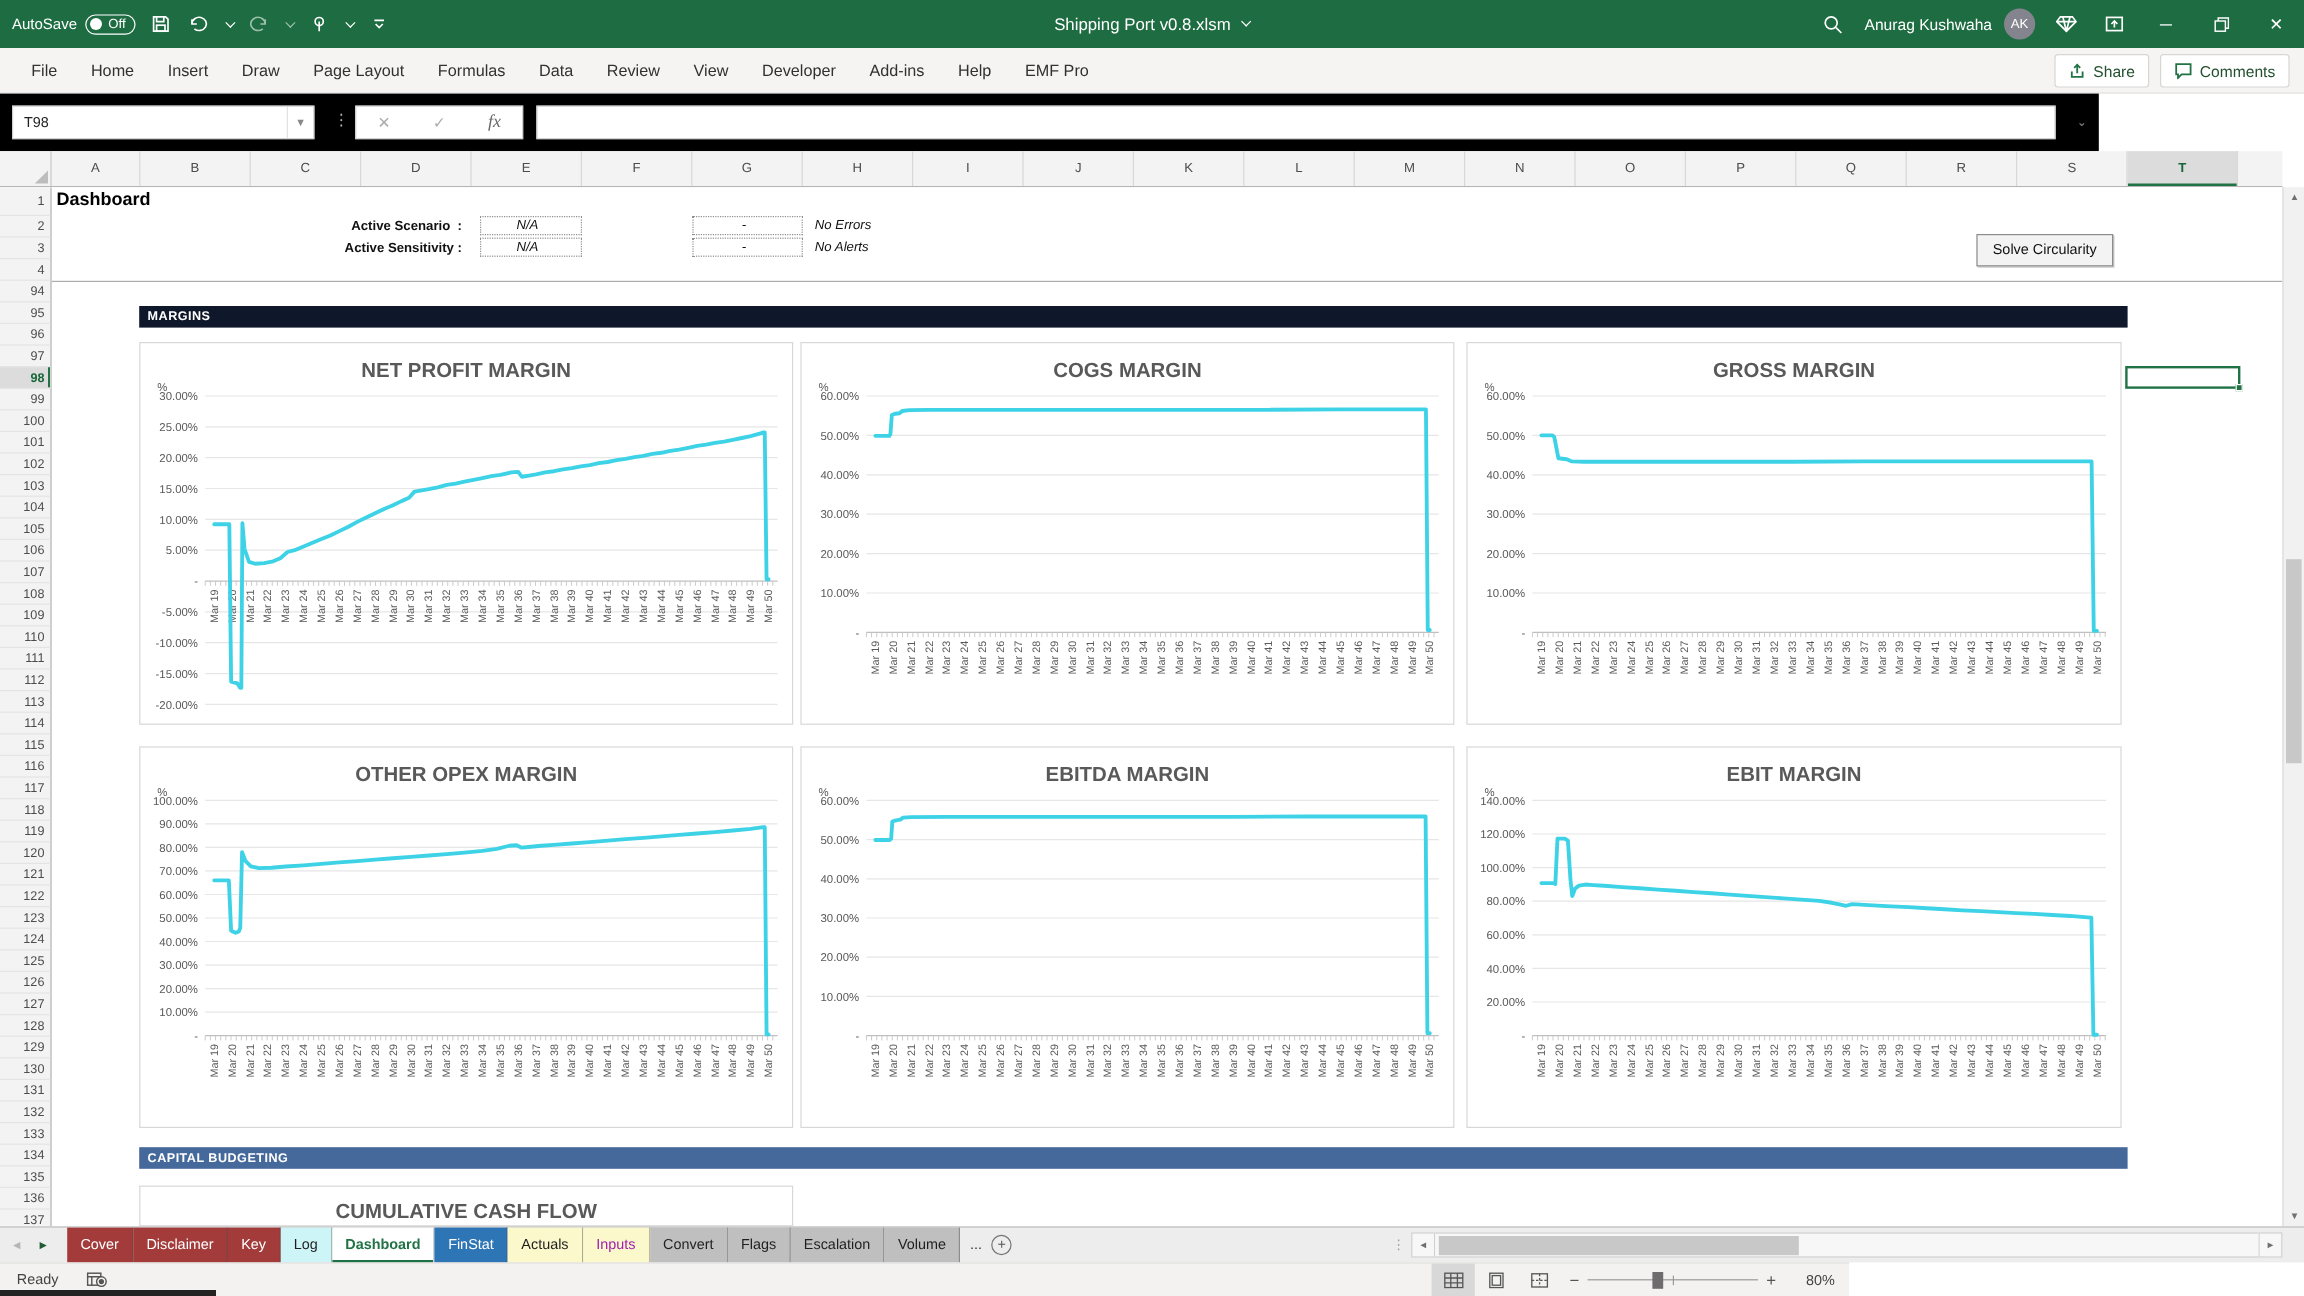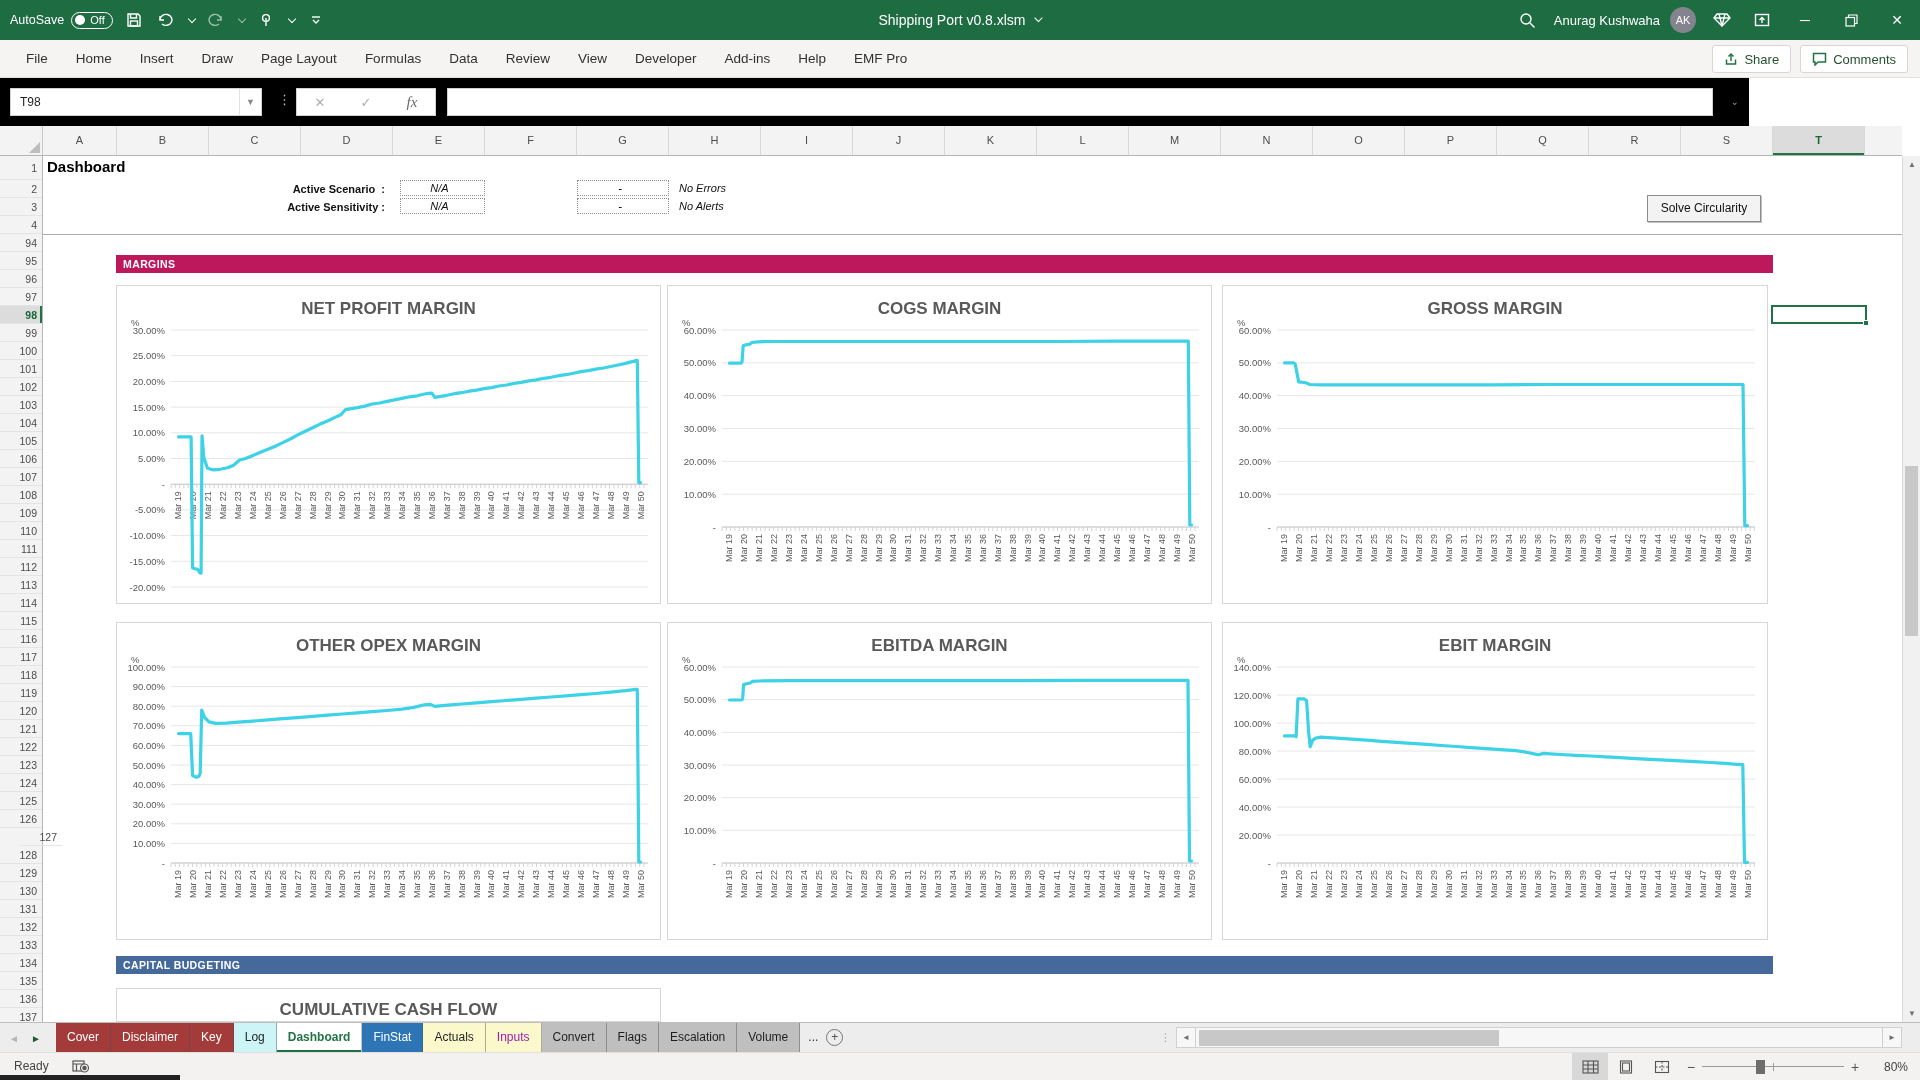--- a/index.html
+++ b/index.html
@@ -104,21 +104,21 @@
   .addsheet{width:17px;height:17px;margin-top:6px;border:1px solid #767676;border-radius:50%;color:#555;
             font-size:12px;line-height:15px;text-align:center;}
   .tb-dots{position:absolute;left:1160px;top:8px;color:#A0A0A0;font-size:11px;}
   .hscroll{position:absolute;left:1176px;top:4px;width:726px;height:21px;display:flex;align-items:center;}
   .hs-btn{width:20px;height:21px;background:#F7F7F7;border:1px solid #D0D0D0;color:#707070;font-size:8px;
           display:flex;align-items:center;justify-content:center;}
   .hs-track{flex:1;height:21px;background:#F7F7F7;border-top:1px solid #D0D0D0;border-bottom:1px solid #D0D0D0;position:relative;}
   .hs-thumb{position:absolute;left:3px;top:2px;width:300px;height:16px;background:#C8C8C8;}
 
   
-  #statusbar{position:absolute;left:0;top:1052px;width:1920px;height:28px;background:#F3F2F1;border-top:1px solid #E1DFDD;}
+  #statusbar{position:absolute;left:0;top:1052px;width:1541px;height:28px;background:#F3F2F1;border-top:1px solid #E1DFDD;}
   .ready{position:absolute;left:14px;top:0;line-height:27px;font-size:12px;color:#444;}
   .macro-ico{position:absolute;left:72px;top:5px;}
   .sb-right{position:absolute;right:8px;top:0;height:27px;display:flex;align-items:center;}
   .view-ico{width:36px;height:27px;display:flex;align-items:center;justify-content:center;}
   .view-ico.active{background:#D8D8D8;}
   .zminus,.zplus{width:22px;text-align:center;color:#555;font-size:14px;}
   .zslider{position:relative;width:142px;height:18px;}
   .ztrack{position:absolute;left:0;right:0;top:8px;height:1.5px;background:#9a9a9a;}
   .znotch{position:absolute;left:50%;top:5px;width:1px;height:8px;background:#9a9a9a;}
   .zhandle{position:absolute;left:38%;top:2px;width:9px;height:14px;background:#6d6d6d;}
@@ -294,21 +294,21 @@
         <div class="scn-box" style="left: 577px; top: 24px; width: 92px; height: 16px;">-</div>
         <div class="scn-status" style="left: 679px; top: 24px;">No Errors</div>
         <div class="scn-label" style="top: 43px;">Active Sensitivity :</div>
         <div class="scn-box" style="left: 400px; top: 42px; width: 85px; height: 16px;">N/A</div>
         <div class="scn-box" style="left: 577px; top: 42px; width: 92px; height: 16px;">-</div>
         <div class="scn-status" style="left: 679px; top: 42px;">No Alerts</div>
       </div>
     <div class="solve-btn">Solve Circularity</div>
     <div class="freeze-line"></div>
     <div id="charts-area">
-        <div class="section-bar" style="left: 116px; top: 99px; width: 1657px; background: #be185d;">MARGINS</div>
+        <div class="section-bar" style="left: 116px; top: 99px; width: 1657px; background: #0f172a;">MARGINS</div>
         <div class="section-bar" style="left: 116px; top: 800px; width: 1657px; background: rgb(70, 105, 155);">CAPITAL BUDGETING</div>
         <div class="chart-panel" style="left: 116px; top: 129px; width: 545px; height: 319px;"><svg width="543" height="317" viewBox="0 0 543 317">
             <text x="271.5" y="28" text-anchor="middle" class="ct">NET PROFIT MARGIN</text>
             <text x="14" y="40" class="pct">%</text>
             <line x1="54" y1="44" x2="531" y2="44" stroke="#E6E6E6" stroke-width="1"></line>
             <text x="48" y="47.5" text-anchor="end" class="yt">30.00%</text>
             <line x1="54" y1="69.7" x2="531" y2="69.7" stroke="#E6E6E6" stroke-width="1"></line>
             <text x="48" y="73.2" text-anchor="end" class="yt">25.00%</text>
             <line x1="54" y1="95.4" x2="531" y2="95.4" stroke="#E6E6E6" stroke-width="1"></line>
             <text x="48" y="98.9" text-anchor="end" class="yt">20.00%</text>
@@ -672,21 +672,21 @@
         <div class="rowcell" style="height: 18px; line-height: 18px;">117</div>
         <div class="rowcell" style="height: 18px; line-height: 18px;">118</div>
         <div class="rowcell" style="height: 18px; line-height: 18px;">119</div>
         <div class="rowcell" style="height: 18px; line-height: 18px;">120</div>
         <div class="rowcell" style="height: 18px; line-height: 18px;">121</div>
         <div class="rowcell" style="height: 18px; line-height: 18px;">122</div>
         <div class="rowcell" style="height: 18px; line-height: 18px;">123</div>
         <div class="rowcell" style="height: 18px; line-height: 18px;">124</div>
         <div class="rowcell" style="height: 18px; line-height: 18px;">125</div>
         <div class="rowcell" style="height: 18px; line-height: 18px;">126</div>
-        <div class="rowcell" style="height: 18px; line-height: 18px; margin-left: 20px;">127</div>
+        <div class="rowcell" style="height: 18px; line-height: 18px;">127</div>
         <div class="rowcell" style="height: 18px; line-height: 18px;">128</div>
         <div class="rowcell" style="height: 18px; line-height: 18px;">129</div>
         <div class="rowcell" style="height: 18px; line-height: 18px;">130</div>
         <div class="rowcell" style="height: 18px; line-height: 18px;">131</div>
         <div class="rowcell" style="height: 18px; line-height: 18px;">132</div>
         <div class="rowcell" style="height: 18px; line-height: 18px;">133</div>
         <div class="rowcell" style="height: 18px; line-height: 18px;">134</div>
         <div class="rowcell" style="height: 18px; line-height: 18px;">135</div>
         <div class="rowcell" style="height: 18px; line-height: 18px;">136</div>
         <div class="rowcell" style="height: 18px; line-height: 18px;">137</div>

